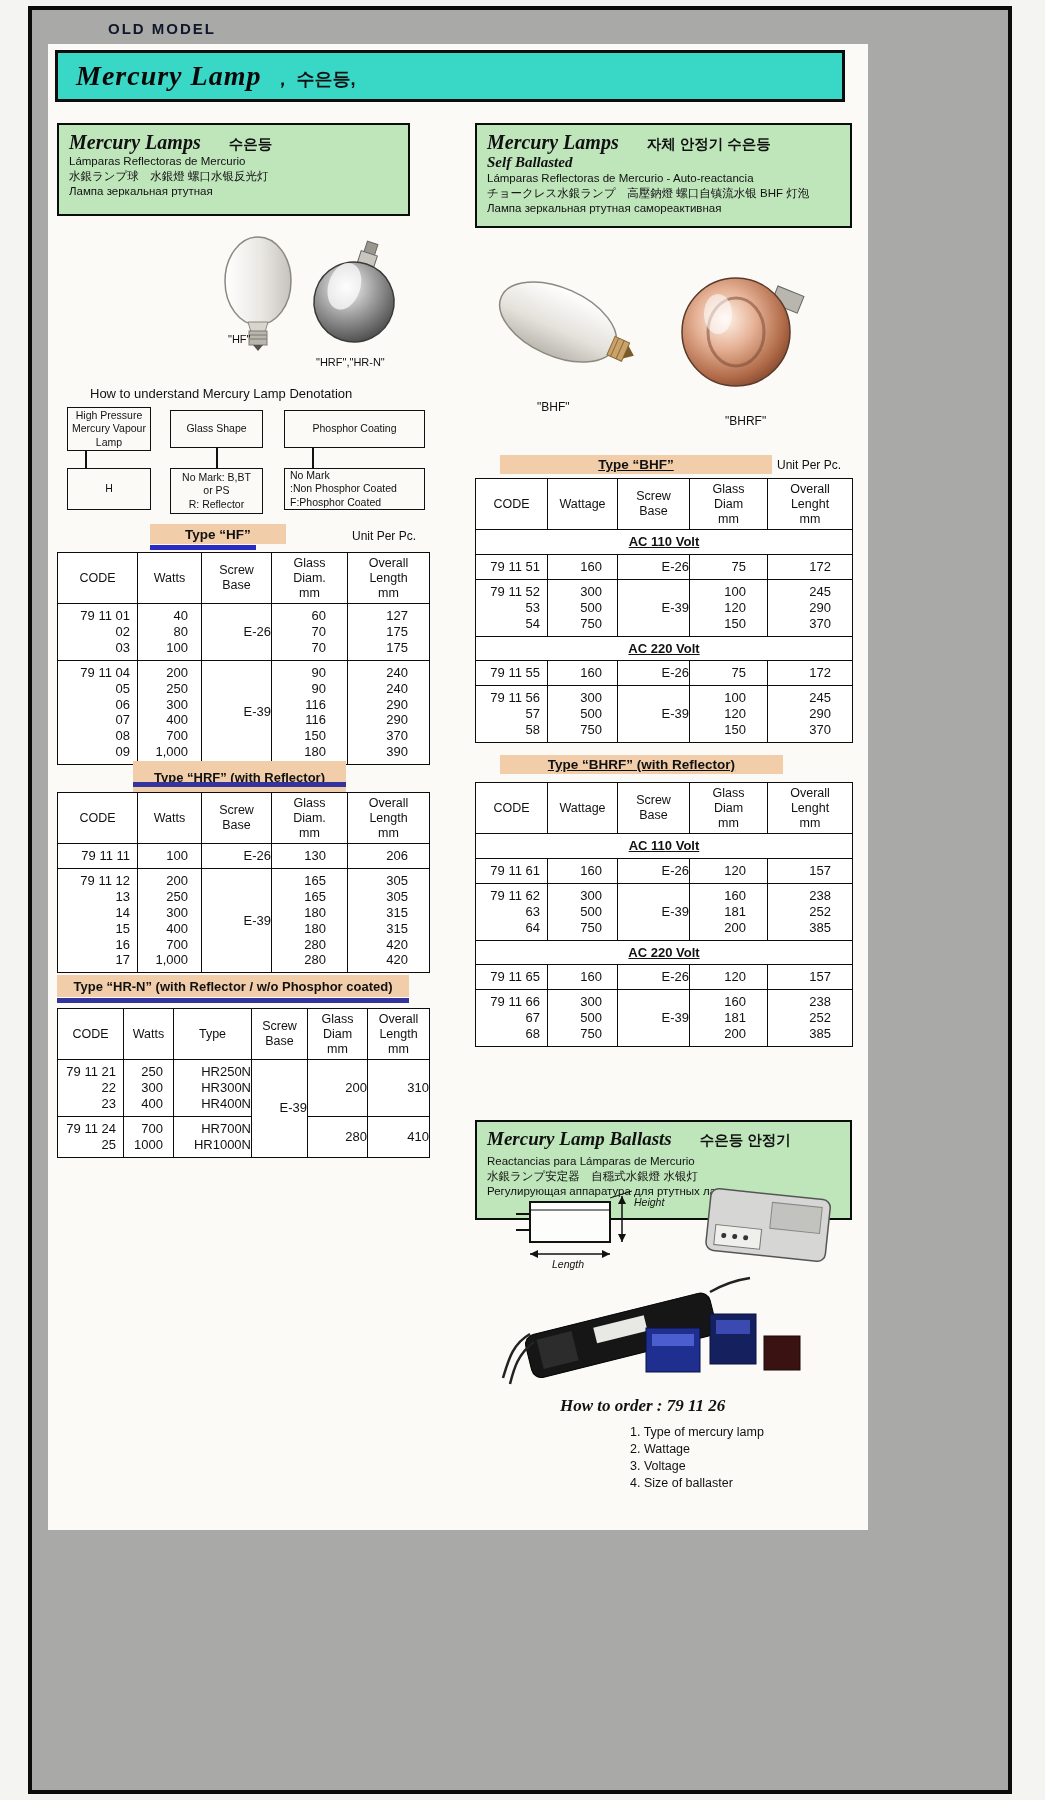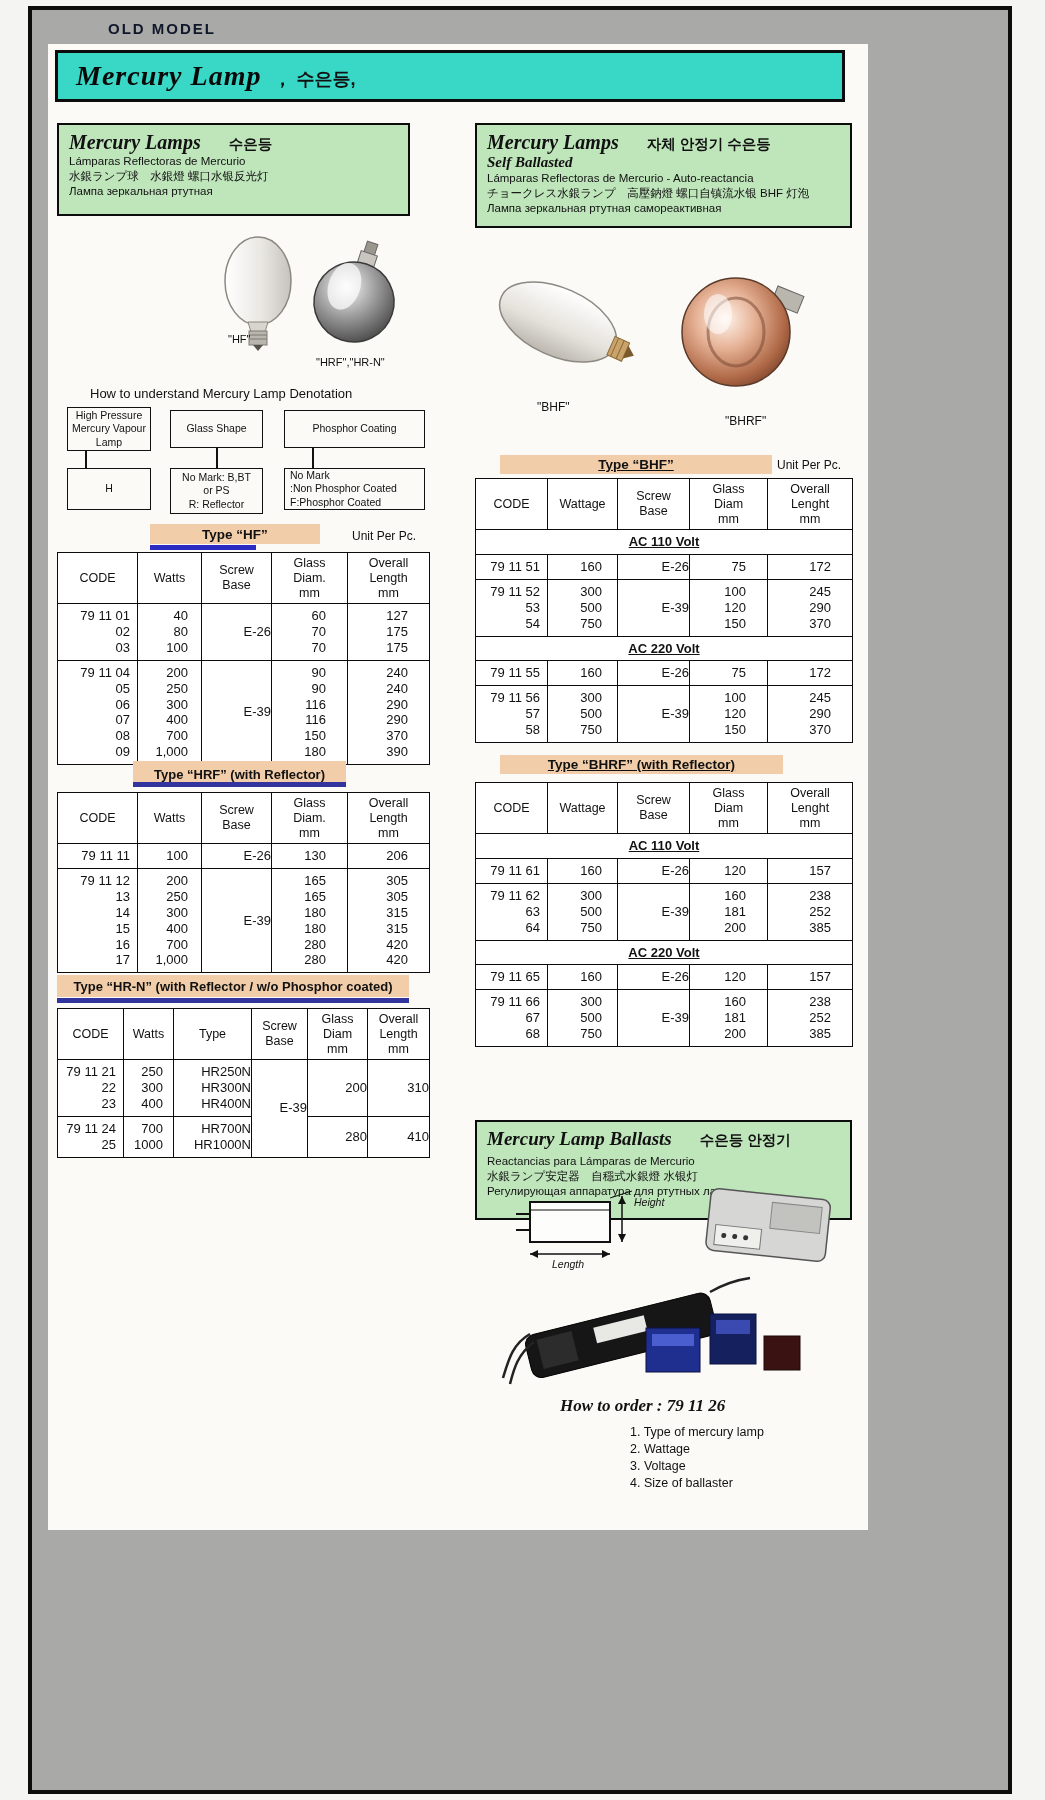--- a/index.html
+++ b/index.html
@@ -134,21 +134,21 @@
 <div class="vline" style="left:216px; top:448px; height:20px;"></div>
 <div class="vline" style="left:312px; top:448px; height:20px;"></div>
 <div class="den-box" style="left:67px; top:468px; width:84px; height:42px;">H</div>
 <div class="den-box" style="left:170px; top:468px; width:93px; height:46px;">No Mark: B,BT
 or PS
 R: Reflector</div>
 <div class="den-box left-align" style="left:284px; top:468px; width:141px; height:42px;">No Mark
 :Non Phosphor Coated
 F:Phosphor Coated</div>
 
-<div class="type-bar" style="left:150px; top:524px; width:170px; height:20px;">
+<div class="type-bar" style="left:150px; top:524px; width:136px; height:20px;">
   <span>Type “HF”</span>
 </div>
 <div class="under" style="left:150px; top:545px; width:106px; background:#2b2bc4;"></div>
 <div class="unit" style="left:352px; top:529px;">Unit Per Pc.</div>
 
 <div class="abs" style="left:57px; top:552px;">
   <table class="cat" style="width:372px;">
     <colgroup>
         <col style="width:80px">
         <col style="width:64px">
@@ -210,21 +210,21 @@
 240
 290
 290
 370
 390</td>
       </tr>
     </tbody>
   </table>
 </div>
 
-<div class="type-bar" style="left:133px; top:761px; width:213px; height:26px; font-size:13px;">
+<div class="type-bar" style="left:133px; top:761px; width:213px; height:32px; font-size:13px;">
   <span>Type “HRF” (with Reflector)</span>
 </div>
 <div class="under" style="left:133px; top:782px; width:213px; background:#34349e;"></div>
 
 <div class="abs" style="left:57px; top:792px;">
   <table class="cat" style="width:372px;">
     <colgroup>
         <col style="width:80px">
         <col style="width:64px">
         <col style="width:70px">

